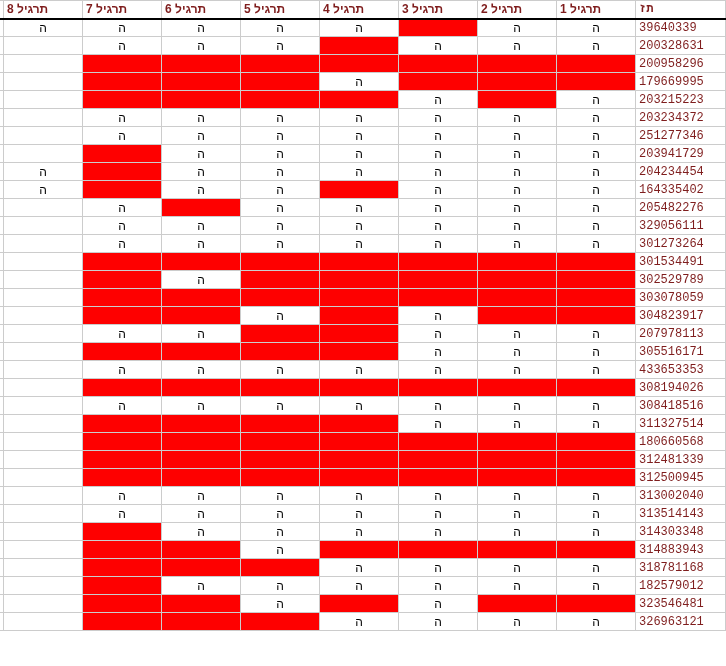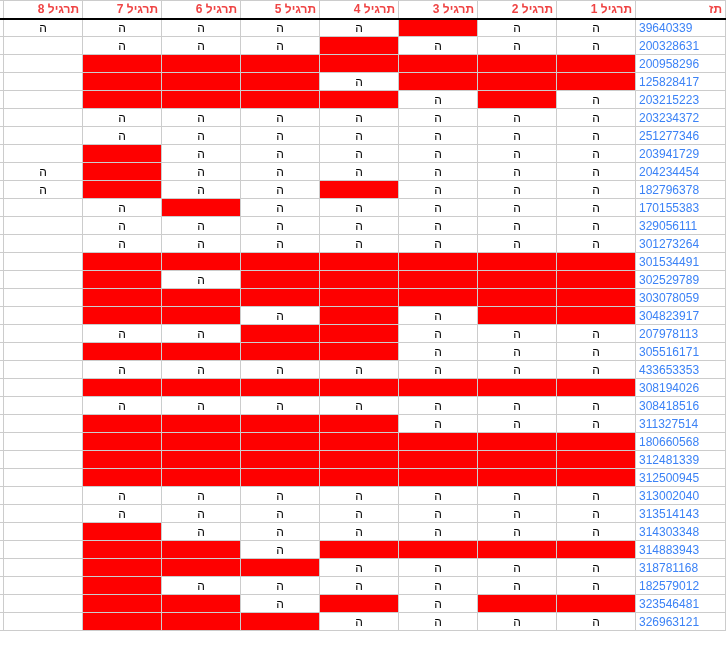--- a/index.html
+++ b/index.html
@@ -24,48 +24,49 @@
     height: 18px;
     padding: 0 3px;
     font-size: 12px;
     line-height: 16px;
     box-sizing: border-box;
     overflow: hidden;
     white-space: nowrap;
   }
   table.grades thead th {
     font-weight: bold;
-    text-align: right;
+    text-align: left;
     border-bottom: 2px solid #000000;
     background: #ffffff;
-    color: #ef4444;
+    color: #7f1d1d;
   }
   th.col-id, td.col-id {
     width: 90px;
     text-align: left;
+    font-family: Liberation Mono, monospace;
   }
   th.col-ex, td.col-ex {
     width: 79px;
     text-align: center;
   }
   td.filled {
     background: #fe0000;
     color: #fe0000;
   }
   td.mark {
     background: #ffffff;
     color: #000000;
     text-align: center;
   }
   td.empty {
     background: #ffffff;
   }
   td.col-id {
     background: #ffffff;
-    color: #3b82f6;
+    color: #7f1d1d;
     font-variant-numeric: tabular-nums;
     direction: ltr;
     text-align: left;
   }
 </style>
 </head>
 <body>
 
 <table class="grades">
   <thead>
@@ -113,21 +114,21 @@
         <td class="col-ex filled"></td>
         <td class="col-ex filled"></td>
         <td class="col-ex filled"></td>
         <td class="col-ex filled"></td>
         <td class="col-ex filled"></td>
         <td class="col-ex filled"></td>
         <td class="col-ex empty"></td>
         <td class="col-ex empty"></td>
       </tr>
       <tr>
-        <td class="col-id">125828417</td>
+        <td class="col-id">179669995</td>
         <td class="col-ex filled"></td>
         <td class="col-ex filled"></td>
         <td class="col-ex filled"></td>
         <td class="col-ex mark">ה</td>
         <td class="col-ex filled"></td>
         <td class="col-ex filled"></td>
         <td class="col-ex filled"></td>
         <td class="col-ex empty"></td>
         <td class="col-ex empty"></td>
       </tr>
@@ -185,33 +186,33 @@
         <td class="col-ex mark">ה</td>
         <td class="col-ex mark">ה</td>
         <td class="col-ex mark">ה</td>
         <td class="col-ex mark">ה</td>
         <td class="col-ex mark">ה</td>
         <td class="col-ex filled"></td>
         <td class="col-ex mark">ה</td>
         <td class="col-ex empty"></td>
       </tr>
       <tr>
-        <td class="col-id">182796378</td>
-        <td class="col-ex mark">ה</td>
-        <td class="col-ex mark">ה</td>
-        <td class="col-ex mark">ה</td>
-        <td class="col-ex filled"></td>
-        <td class="col-ex mark">ה</td>
-        <td class="col-ex mark">ה</td>
-        <td class="col-ex filled"></td>
-        <td class="col-ex mark">ה</td>
-        <td class="col-ex empty"></td>
-      </tr>
-      <tr>
-        <td class="col-id">170155383</td>
+        <td class="col-id">164335402</td>
+        <td class="col-ex mark">ה</td>
+        <td class="col-ex mark">ה</td>
+        <td class="col-ex mark">ה</td>
+        <td class="col-ex filled"></td>
+        <td class="col-ex mark">ה</td>
+        <td class="col-ex mark">ה</td>
+        <td class="col-ex filled"></td>
+        <td class="col-ex mark">ה</td>
+        <td class="col-ex empty"></td>
+      </tr>
+      <tr>
+        <td class="col-id">205482276</td>
         <td class="col-ex mark">ה</td>
         <td class="col-ex mark">ה</td>
         <td class="col-ex mark">ה</td>
         <td class="col-ex mark">ה</td>
         <td class="col-ex mark">ה</td>
         <td class="col-ex filled"></td>
         <td class="col-ex mark">ה</td>
         <td class="col-ex empty"></td>
         <td class="col-ex empty"></td>
       </tr>

